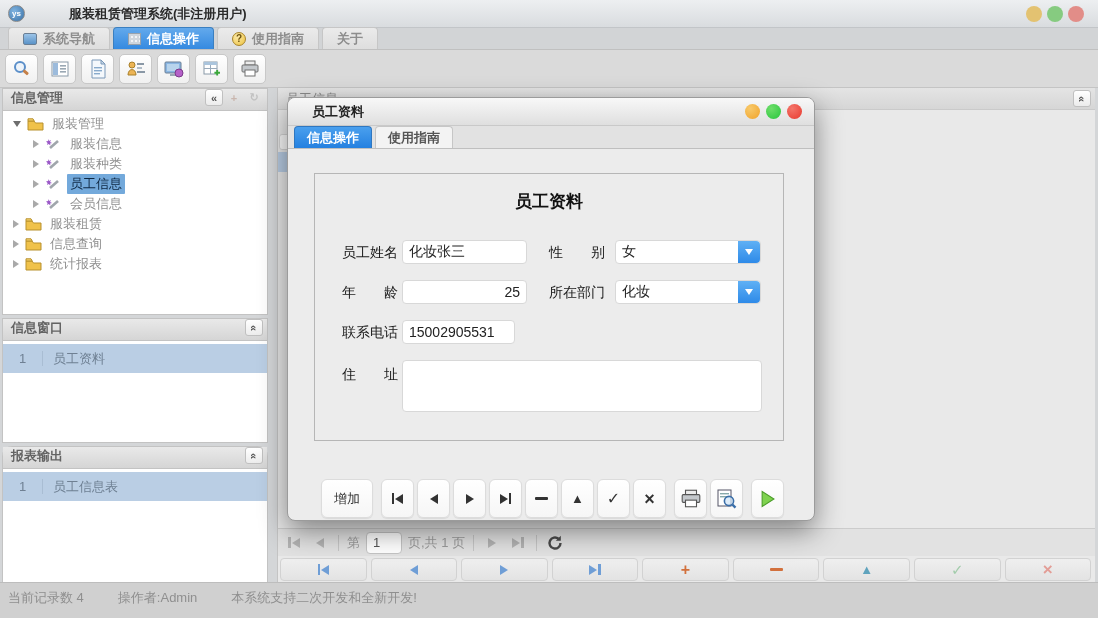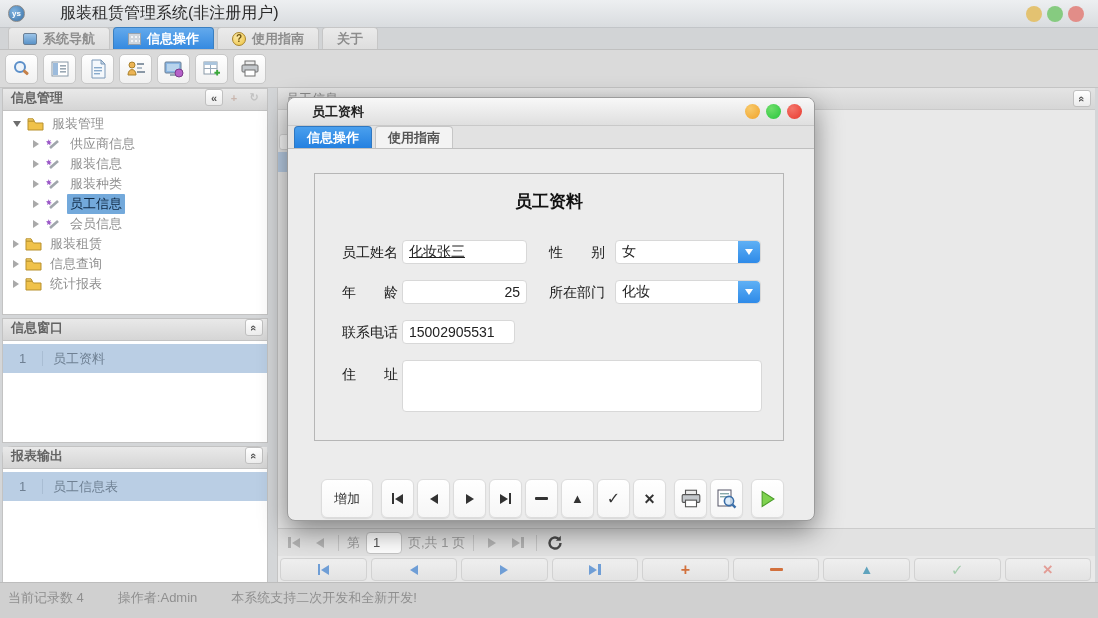--- a/index.html
+++ b/index.html
@@ -7,21 +7,21 @@
   body { font-family:"Liberation Sans","DejaVu Sans",sans-serif; background:#0d0d0d; overflow:hidden; }
   .window { position:relative; width:1098px; height:618px; background:#d4d6d8; overflow:hidden; }
 
   
   .titlebar { position:absolute; left:0; top:0; width:100%; height:28px;
     background:linear-gradient(#edeff1,#d9dcdf); border-bottom:1px solid #c2c5c8;
     display:flex; align-items:center; padding-left:8px;gap:31px; }
   .logo { width:17px; height:17px; border-radius:50%;
     background:radial-gradient(circle at 35% 35%, #7fb3e0, #3a72a8); border:1px solid #888;
     color:#fff; font-size:8px; font-weight:bold; display:flex; align-items:center; justify-content:center; }
-  .window-title { margin-left:4px; font-size:16px; font-weight:normal; color:#2a2a2a; }
+  .window-title { margin-left:13px; font-size:13px; font-weight:bold; color:#2a2a2a; }
   .lights { position:absolute; right:14px; top:6px; display:flex; gap:5px; }
   .light { width:16px; height:16px; border-radius:50%; }
   .light.y { background:#e3c271; } .light.g { background:#86cb80; } .light.r { background:#e28d88; }
 
   
   .tabrow { position:absolute; left:0; top:28px; width:100%; height:22px; background:#d2d4d6;
     display:flex; align-items:flex-end; padding-left:8px; gap:3px; border-bottom:1px solid #c0c0c0; }
   .tab { height:22px; display:flex; align-items:center; gap:6px; padding:0 14px;
     background:linear-gradient(#ebebeb,#dedede); border:1px solid #c6c6c6; border-bottom:none;
     border-radius:4px 4px 0 0; font-size:13px; font-weight:bold; color:#8d8d8d; }
@@ -254,28 +254,20 @@
             <path d="M1 4V1.8h5l1.2 2.2z" fill="#f6d470" stroke="#b8912e"></path>
           </svg>
         <span class="tree-label">服装管理</span>
       </div>
       <div class="tree-row lvl1">
         <span class="arr closed"></span>
         <svg class="t-ico" viewBox="0 0 17 14">
             <line x1="5" y1="11" x2="13" y2="4" stroke="#a0a6ac" stroke-width="2.6"></line>
             <path d="M3 2l1 2 2-1-1 2 2 1-2 .5.5 2-1.8-1.4L2 8l.6-2L1 4.6 3 4z" fill="#9b59c8"></path>
           </svg>
-        <span class="tree-label">供应商信息</span>
-      </div>
-      <div class="tree-row lvl1">
-        <span class="arr closed"></span>
-        <svg class="t-ico" viewBox="0 0 17 14">
-            <line x1="5" y1="11" x2="13" y2="4" stroke="#a0a6ac" stroke-width="2.6"></line>
-            <path d="M3 2l1 2 2-1-1 2 2 1-2 .5.5 2-1.8-1.4L2 8l.6-2L1 4.6 3 4z" fill="#9b59c8"></path>
-          </svg>
         <span class="tree-label">服装信息</span>
       </div>
       <div class="tree-row lvl1">
         <span class="arr closed"></span>
         <svg class="t-ico" viewBox="0 0 17 14">
             <line x1="5" y1="11" x2="13" y2="4" stroke="#a0a6ac" stroke-width="2.6"></line>
             <path d="M3 2l1 2 2-1-1 2 2 1-2 .5.5 2-1.8-1.4L2 8l.6-2L1 4.6 3 4z" fill="#9b59c8"></path>
           </svg>
         <span class="tree-label">服装种类</span>
       </div>
@@ -447,21 +439,21 @@
         </div>
       <div class="dlg-tab">
           <span>使用指南</span>
         </div>
     </div>
 
     <div class="form-panel">
       <div class="form-title">员工资料</div>
 
       <span class="f-label" style="left:27px; top:70px;">员工姓名</span>
-      <input class="f-input" style="left: 87px; top: 66px; width: 125px; text-decoration: underline;" value="化妆张三">
+      <input class="f-input" style="left: 87px; top: 66px; width: 125px;" value="化妆张三">
       <span class="f-label" style="left:234px; top:70px;">性　　别</span>
       <div class="f-select" style="left:300px; top:66px; width:146px;">
         <span class="sel-text">女</span>
         <span class="sel-btn">
             <span class="sel-arrow"></span>
           </span>
       </div>
 
       <span class="f-label" style="left:27px; top:110px;">年　　龄</span>
       <input class="f-input num" style="left: 87px; top: 106px; width: 125px;" value="25">

